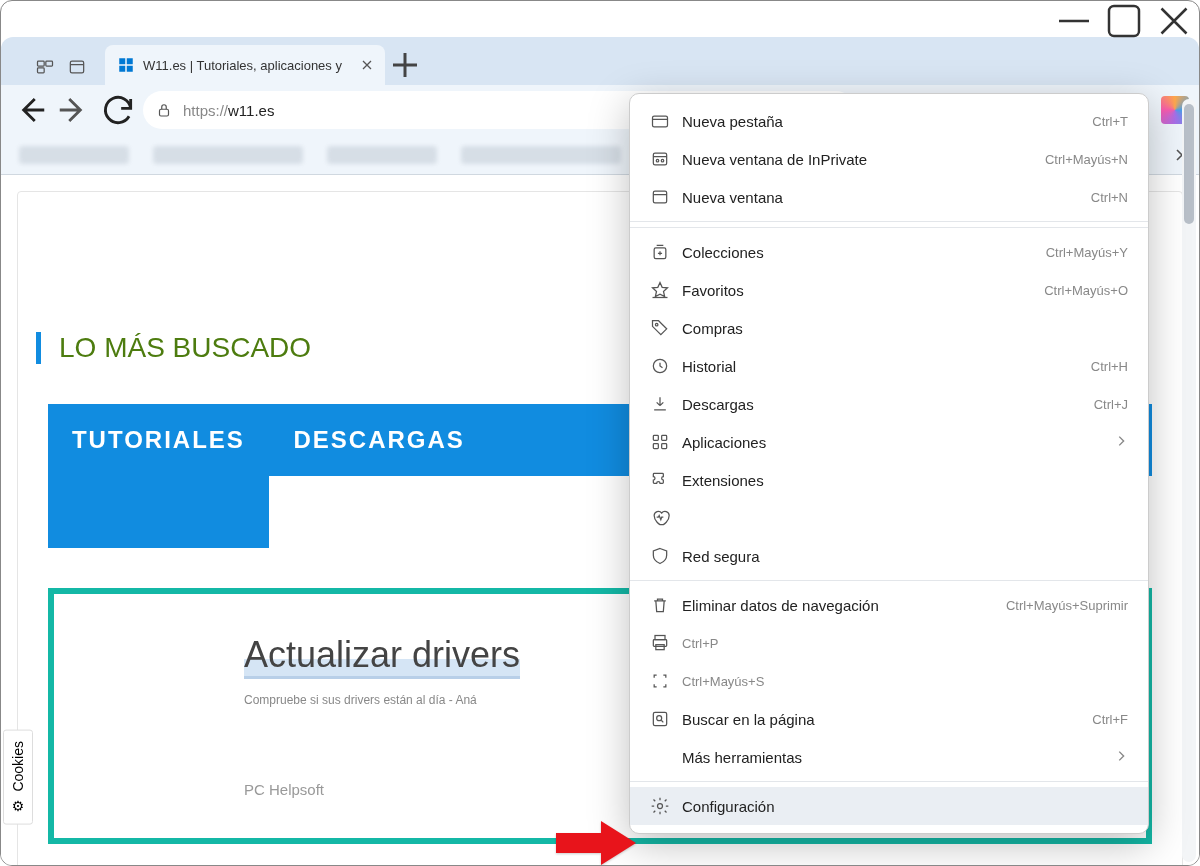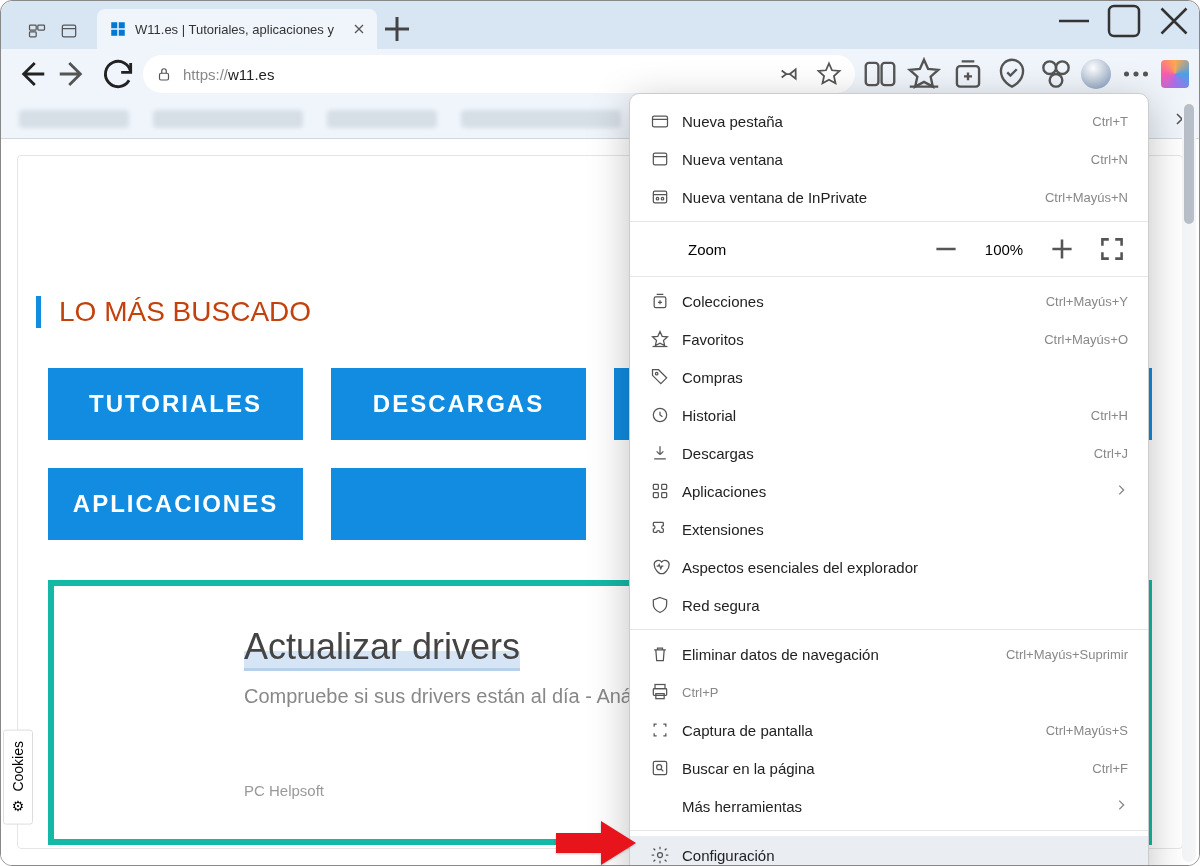--- a/index.html
+++ b/index.html
@@ -10,23 +10,24 @@
   overflow: hidden;
   position: relative;
   border-radius: 12px;
   border: 1px solid #888;
 }
 .titlebar {
   height: 48px;
   background: #d8e5f3;
   display: flex;
   align-items: flex-end;
-  padding-left: 12px;
+  padding-left: 20px;
   border-top-left-radius: 12px;
   border-top-right-radius: 12px;
+  margin-top: 36px;
 }
 .titlebar-left { display:flex; align-items:center; gap:12px; padding: 0 8px 8px 14px;}
 .titlebar-ico { width:20px; height:20px; color:#555; display:flex; align-items:center; justify-content:center;}
 .tab {
   display:flex; align-items:center; gap:8px;
   background:#eff5fb;
   height: 40px;
   padding: 0 10px 0 12px;
   border-top-left-radius: 8px;
   border-top-right-radius: 8px;
@@ -68,26 +69,26 @@
 .bookmarkbar {
   height:40px; background:#eff5fb; display:flex; align-items:center; padding:0 18px; gap:24px;
   border-bottom: 1px solid #d0d8e0;
   position:relative;
 }
 .bm-item { width:110px; height:18px; background:#c6cfd9; border-radius:4px; filter: blur(2px); opacity:0.6;}
 .bm-chev { position:absolute; right:12px; top:12px; width:16px; height:16px; color:#555;}
 
 .content { background:#fff; height: calc(100% - 138px); position:relative; padding: 16px;}
 .page-inner { background:#fff; border:1px solid #e5e5e5; border-radius:4px; height:100%; padding: 30px 0 0 0; overflow:hidden;}
-.section-title { font-size:28px; color:#c2410c; font-weight:400; border-left:5px solid #118ce0; padding-left:18px; margin: 110px 0 40px 18px;}
-.btn-grid { display:grid; grid-template-columns: 1fr 1fr 1fr 1fr; gap: 28px; padding: 0 30px;}
+.section-title { font-size:28px; color:#4d7c0f; font-weight:400; border-left:5px solid #118ce0; padding-left:18px; margin: 110px 0 40px 18px;}
+.btn-grid { display:grid; grid-template-columns: 1fr 1fr 1fr 1fr 1fr; padding: 0 30px;}
 .big-btn { background:#118ce0; color:#fff; height:72px; display:flex; align-items:center; justify-content:center; font-size:24px; font-weight:600; letter-spacing:2px;}
 .card { margin: 40px 30px 0 30px; border:6px solid #14b8a6; padding: 40px 190px;}
 .card-title { font-size:36px; color:#444; font-weight:500; border-bottom:3px solid #b8cfe8; display:inline-block; background:linear-gradient(transparent 60%, #d5e5f5 60%);}
-.card-sub { font-size:20px; color:#888; margin-top:14px;}
+.card-sub { font-size:12px; color:#888; margin-top:14px;}
 .card-src { font-size:15px; color:#999; margin-top:74px;}
 
 .scrollbar { position:absolute; right:3px; top:98px; width:14px; bottom:3px; background:#f3f5f7; border-radius:7px;}
 .scrollthumb { position:absolute; top:5px; left:2px; right:2px; height:120px; background:#b8bfc8; border-radius:6px;}
 
 .cookies-tab { position:absolute; left:2px; bottom:40px; background:#fff; border:1px solid #ddd; border-radius:3px; padding:10px 6px; writing-mode:vertical-rl; transform:rotate(180deg); font-size:14px; font-weight:500; display:flex; align-items:center; gap:6px;}
 
 .menu {
   position:absolute;
   top: 92px; right: 50px;
@@ -307,58 +308,39 @@
           </svg>
         </span>
         <span class="menu-label">Nueva pestaña</span>
         <span class="menu-shortcut">Ctrl+T</span>
       </div>
       <div class="menu-item">
         <span class="menu-ico">
           <svg viewBox="0 0 24 24" fill="none" stroke="currentColor" stroke-width="1.5">
             <rect x="4" y="5" width="16" height="14" rx="2"></rect>
             <path d="M4 9h16"></path>
+            <circle cx="9" cy="14" r="1.5"></circle>
+            <circle cx="15" cy="14" r="1.5"></circle>
+          </svg>
+        </span>
+        <span class="menu-label">Nueva ventana de InPrivate</span>
+        <span class="menu-shortcut">Ctrl+Mayús+N</span>
+      </div>
+      <div class="menu-item">
+        <span class="menu-ico">
+          <svg viewBox="0 0 24 24" fill="none" stroke="currentColor" stroke-width="1.5">
+            <rect x="4" y="5" width="16" height="14" rx="2"></rect>
+            <path d="M4 9h16"></path>
           </svg>
         </span>
         <span class="menu-label">Nueva ventana</span>
         <span class="menu-shortcut">Ctrl+N</span>
       </div>
-      <div class="menu-item">
-        <span class="menu-ico">
-          <svg viewBox="0 0 24 24" fill="none" stroke="currentColor" stroke-width="1.5">
-            <rect x="4" y="5" width="16" height="14" rx="2"></rect>
-            <path d="M4 9h16"></path>
-            <circle cx="9" cy="14" r="1.5"></circle>
-            <circle cx="15" cy="14" r="1.5"></circle>
-          </svg>
-        </span>
-        <span class="menu-label">Nueva ventana de InPrivate</span>
-        <span class="menu-shortcut">Ctrl+Mayús+N</span>
-      </div>
     </div>
   <div class="menu-sep"></div>
-  <div class="zoom-row">
-    <span class="zoom-label">Zoom</span>
-    <span class="zoom-btn">
-        <svg viewBox="0 0 20 20" width="18" stroke="currentColor" stroke-width="1.6">
-          <path d="M4 10h12"></path>
-        </svg>
-      </span>
-    <span class="zoom-val">100%</span>
-    <span class="zoom-btn">
-        <svg viewBox="0 0 20 20" width="18" stroke="currentColor" stroke-width="1.6">
-          <path d="M10 4v12M4 10h12"></path>
-        </svg>
-      </span>
-    <span class="zoom-btn">
-        <svg viewBox="0 0 20 20" width="18" fill="none" stroke="currentColor" stroke-width="1.6">
-          <path d="M4 8V4h4M16 12v4h-4M12 4h4v4M8 16H4v-4"></path>
-        </svg>
-      </span>
-  </div>
   <div class="menu-sep"></div>
   <div id="menu-mid">
       <div class="menu-item">
         <span class="menu-ico">
           <svg viewBox="0 0 24 24" fill="none" stroke="currentColor" stroke-width="1.5">
             <rect x="5" y="7" width="14" height="13" rx="2"></rect>
             <path d="M8 4h8M12 11v5M9.5 13.5h5"></path>
           </svg>
         </span>
         <span class="menu-label">Colecciones</span>
@@ -424,21 +406,20 @@
         </span>
         <span class="menu-label">Extensiones</span>
       </div>
       <div class="menu-item">
         <span class="menu-ico">
           <svg viewBox="0 0 24 24" fill="none" stroke="currentColor" stroke-width="1.5">
             <path d="M12 20s-7-4-7-11a5 5 0 019-3 5 5 0 019 3c0 7-7 11-7 11z"></path>
             <path d="M8 11h2l1-2 2 5 1-3h2"></path>
           </svg>
         </span>
-        <span class="menu-label">Aspectos esenciales del explorador</span>
       </div>
       <div class="menu-item">
         <span class="menu-ico">
           <svg viewBox="0 0 24 24" fill="none" stroke="currentColor" stroke-width="1.5">
             <path d="M12 3l8 3v5c0 5-3.5 8-8 10-4.5-2-8-5-8-10V6l8-3z"></path>
           </svg>
         </span>
         <span class="menu-label">Red segura</span>
       </div>
     </div>
@@ -462,21 +443,20 @@
           </svg>
         </span>
         <span class="menu-shortcut">Ctrl+P</span>
       </div>
       <div class="menu-item">
         <span class="menu-ico">
           <svg viewBox="0 0 24 24" fill="none" stroke="currentColor" stroke-width="1.5">
             <path d="M5 8V5h3M19 8V5h-3M5 16v3h3M19 16v3h-3"></path>
           </svg>
         </span>
-        <span class="menu-label">Captura de pantalla</span>
         <span class="menu-shortcut">Ctrl+Mayús+S</span>
       </div>
       <div class="menu-item">
         <span class="menu-ico">
           <svg viewBox="0 0 24 24" fill="none" stroke="currentColor" stroke-width="1.5">
             <rect x="4" y="4" width="16" height="16" rx="2"></rect>
             <circle cx="11" cy="11" r="3"></circle>
             <path d="M13.5 13.5L16 16"></path>
           </svg>
         </span>

